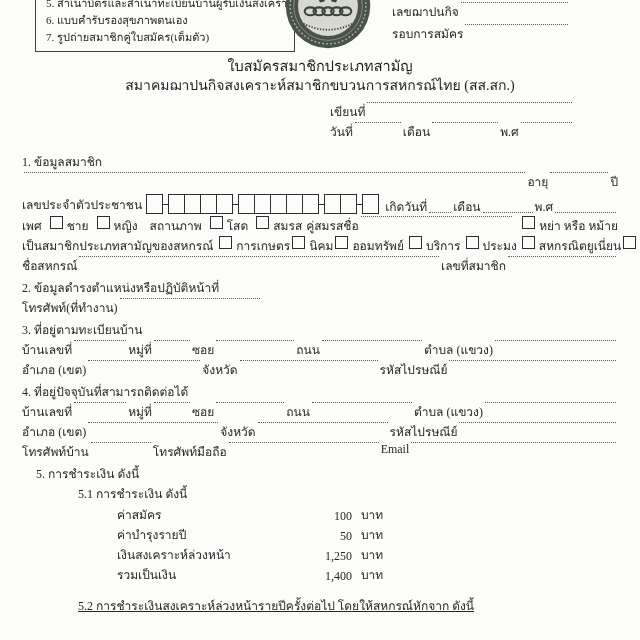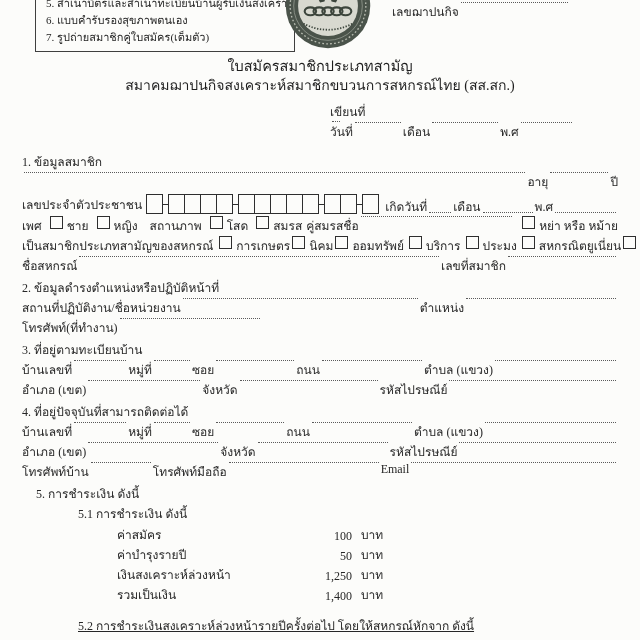--- a/index.html
+++ b/index.html
@@ -66,28 +66,32 @@
       <ellipse cx="70" cy="56" rx="6.5" ry="4.5"></ellipse>
     </g>
     <path d="M22 70 q28 14 56 0" fill="none" stroke="#3c453c" stroke-width="2" stroke-dasharray="1.5 1.8"></path>
   </svg>
 
   <div class="masthead-right">
     <div class="row">
       <span class="lbl">เลขฌาปนกิจ</span>
       <span class="dots"></span>
     </div>
+    <div class="row">
+      <span class="lbl">รอบการสมัคร</span>
+      <span class="dots"></span>
+    </div>
   </div>
 
   <div class="content">
 
     <div class="title">ใบสมัครสมาชิกประเภทสามัญ</div>
     <div class="subtitle">สมาคมฌาปนกิจสงเคราะห์สมาชิกขบวนการสหกรณ์ไทย (สส.สก.)</div>
 
-    <div class="row" style="margin-top:6px;margin-left:308px;width:244px;flex-direction:column;">
+    <div class="row" style="margin-top:6px;margin-left:308px;width:244px;">
       <span class="lbl">เขียนที่</span>
       <span class="dots"></span>
     </div>
     <div class="row" style="margin-left:308px;width:244px;">
       <span class="lbl">วันที่</span>
       <span class="dots fix" style="width:46px;"></span>
       <span class="lbl">เดือน</span>
       <span class="dots fix" style="width:66px;"></span>
       <span class="lbl">พ.ศ</span>
       <span class="dots"></span>
@@ -175,26 +179,20 @@
       <span class="lbl">ชื่อสหกรณ์</span>
       <span class="dots"></span>
       <span class="lbl">เลขที่สมาชิก</span>
       <span class="dots fix" style="width:108px;"></span>
     </div>
 
     <div class="row sec-head" style="margin-top:2px;">
       <span>2. ข้อมูลดำรงตำแหน่งหรือปฏิบัติหน้าที่</span>
     </div>
     <div class="row">
-      <span class="lbl">สถานที่ปฏิบัติงาน/ชื่อหน่วยงาน</span>
-      <span class="dots"></span>
-      <span class="lbl">ตำแหน่ง</span>
-      <span class="dots fix" style="width:150px;"></span>
-    </div>
-    <div class="row">
       <span class="lbl">โทรศัพท์(ที่ทำงาน)</span>
       <span class="dots fix" style="width:140px;"></span>
       <span class="filler"></span>
     </div>
 
     <div class="row sec-head" style="margin-top:2px;">
       <span>3. ที่อยู่ตามทะเบียนบ้าน</span>
     </div>
     <div class="row">
       <span class="lbl">บ้านเลขที่</span>

